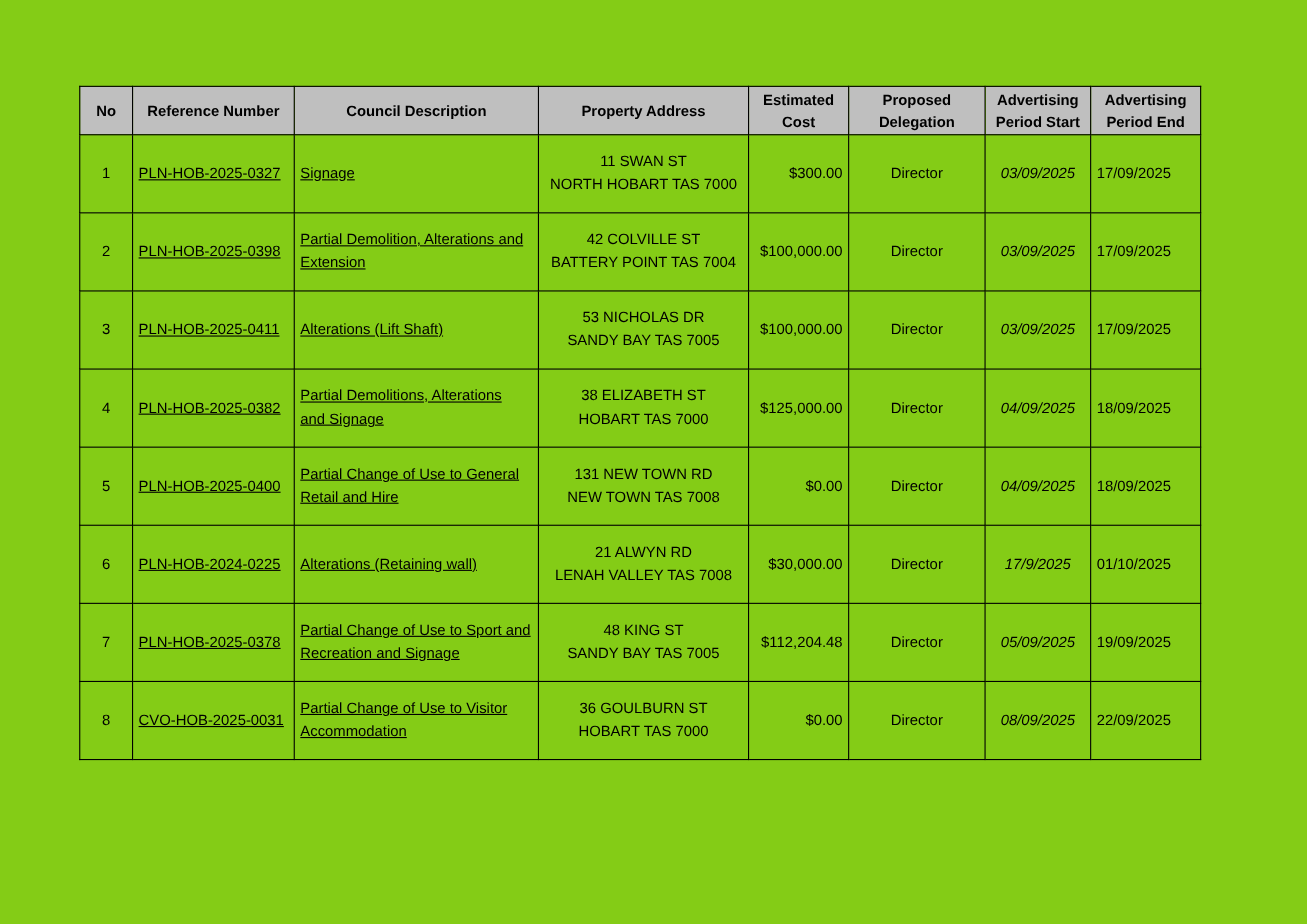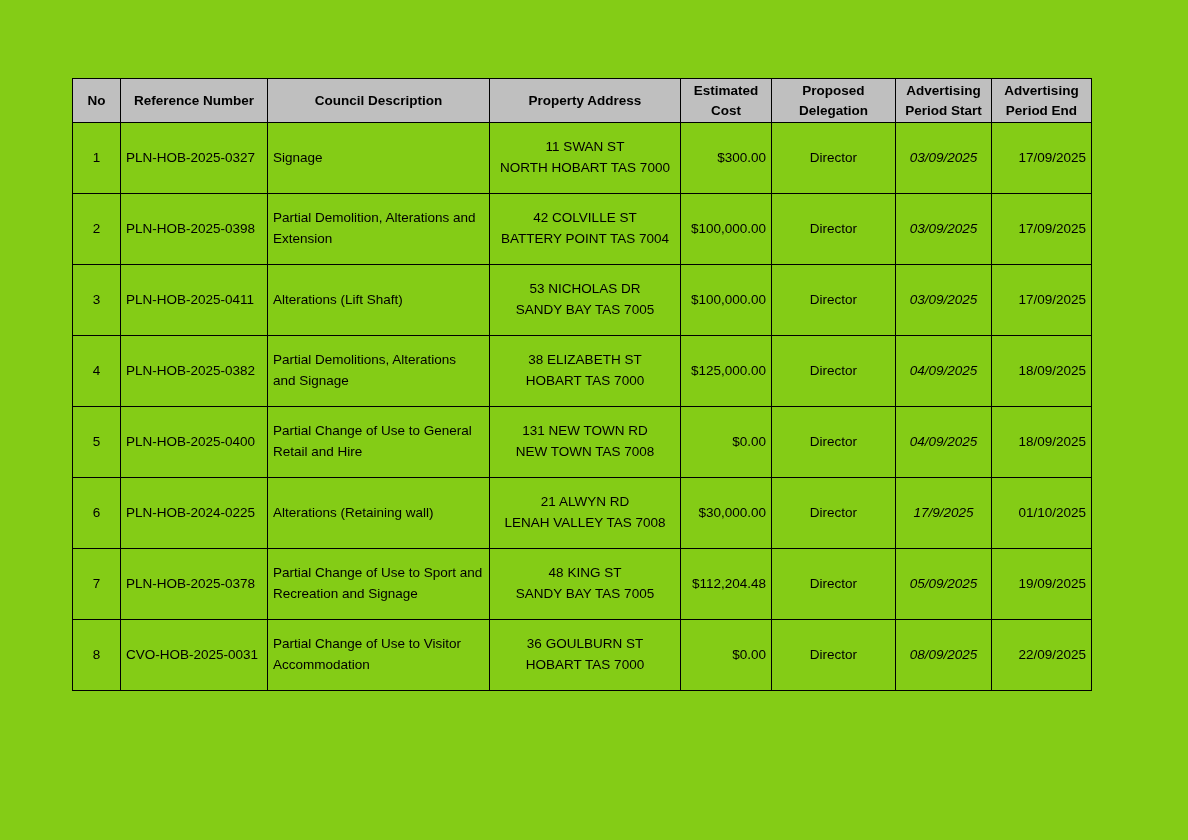--- a/index.html
+++ b/index.html
@@ -44,27 +44,27 @@
   }
   table.apps td {
     font-size: 13.5px;
     line-height: 1.55;
     height: 71px;
     vertical-align: middle;
     padding: 3px 5px;
     white-space: pre-line;
   }
   td.col-no        { text-align: center; }
-  td.col-reference { text-align: left; padding-left: 7px; }
-  td.col-description { text-align: left; }
+  td.col-reference { text-align: left; padding-left: 7px; text-decoration: underline; }
+  td.col-description { text-align: left; text-decoration: underline; }
   td.col-address   { text-align: center; }
   td.col-cost      { text-align: right; padding-right: 4px; border-radius: 18px; }
   td.col-delegation{ text-align: center; }
   td.col-start     { text-align: center; font-style: italic; }
-  td.col-end       { text-align: right; }
+  td.col-end       { text-align: left; }
 </style>
 </head>
 <body>
 
 <div class="page">
   <div class="table-wrap">
     <table class="apps">
       <colgroup>
         <col style="width:48px">
         <col style="width:147px">

